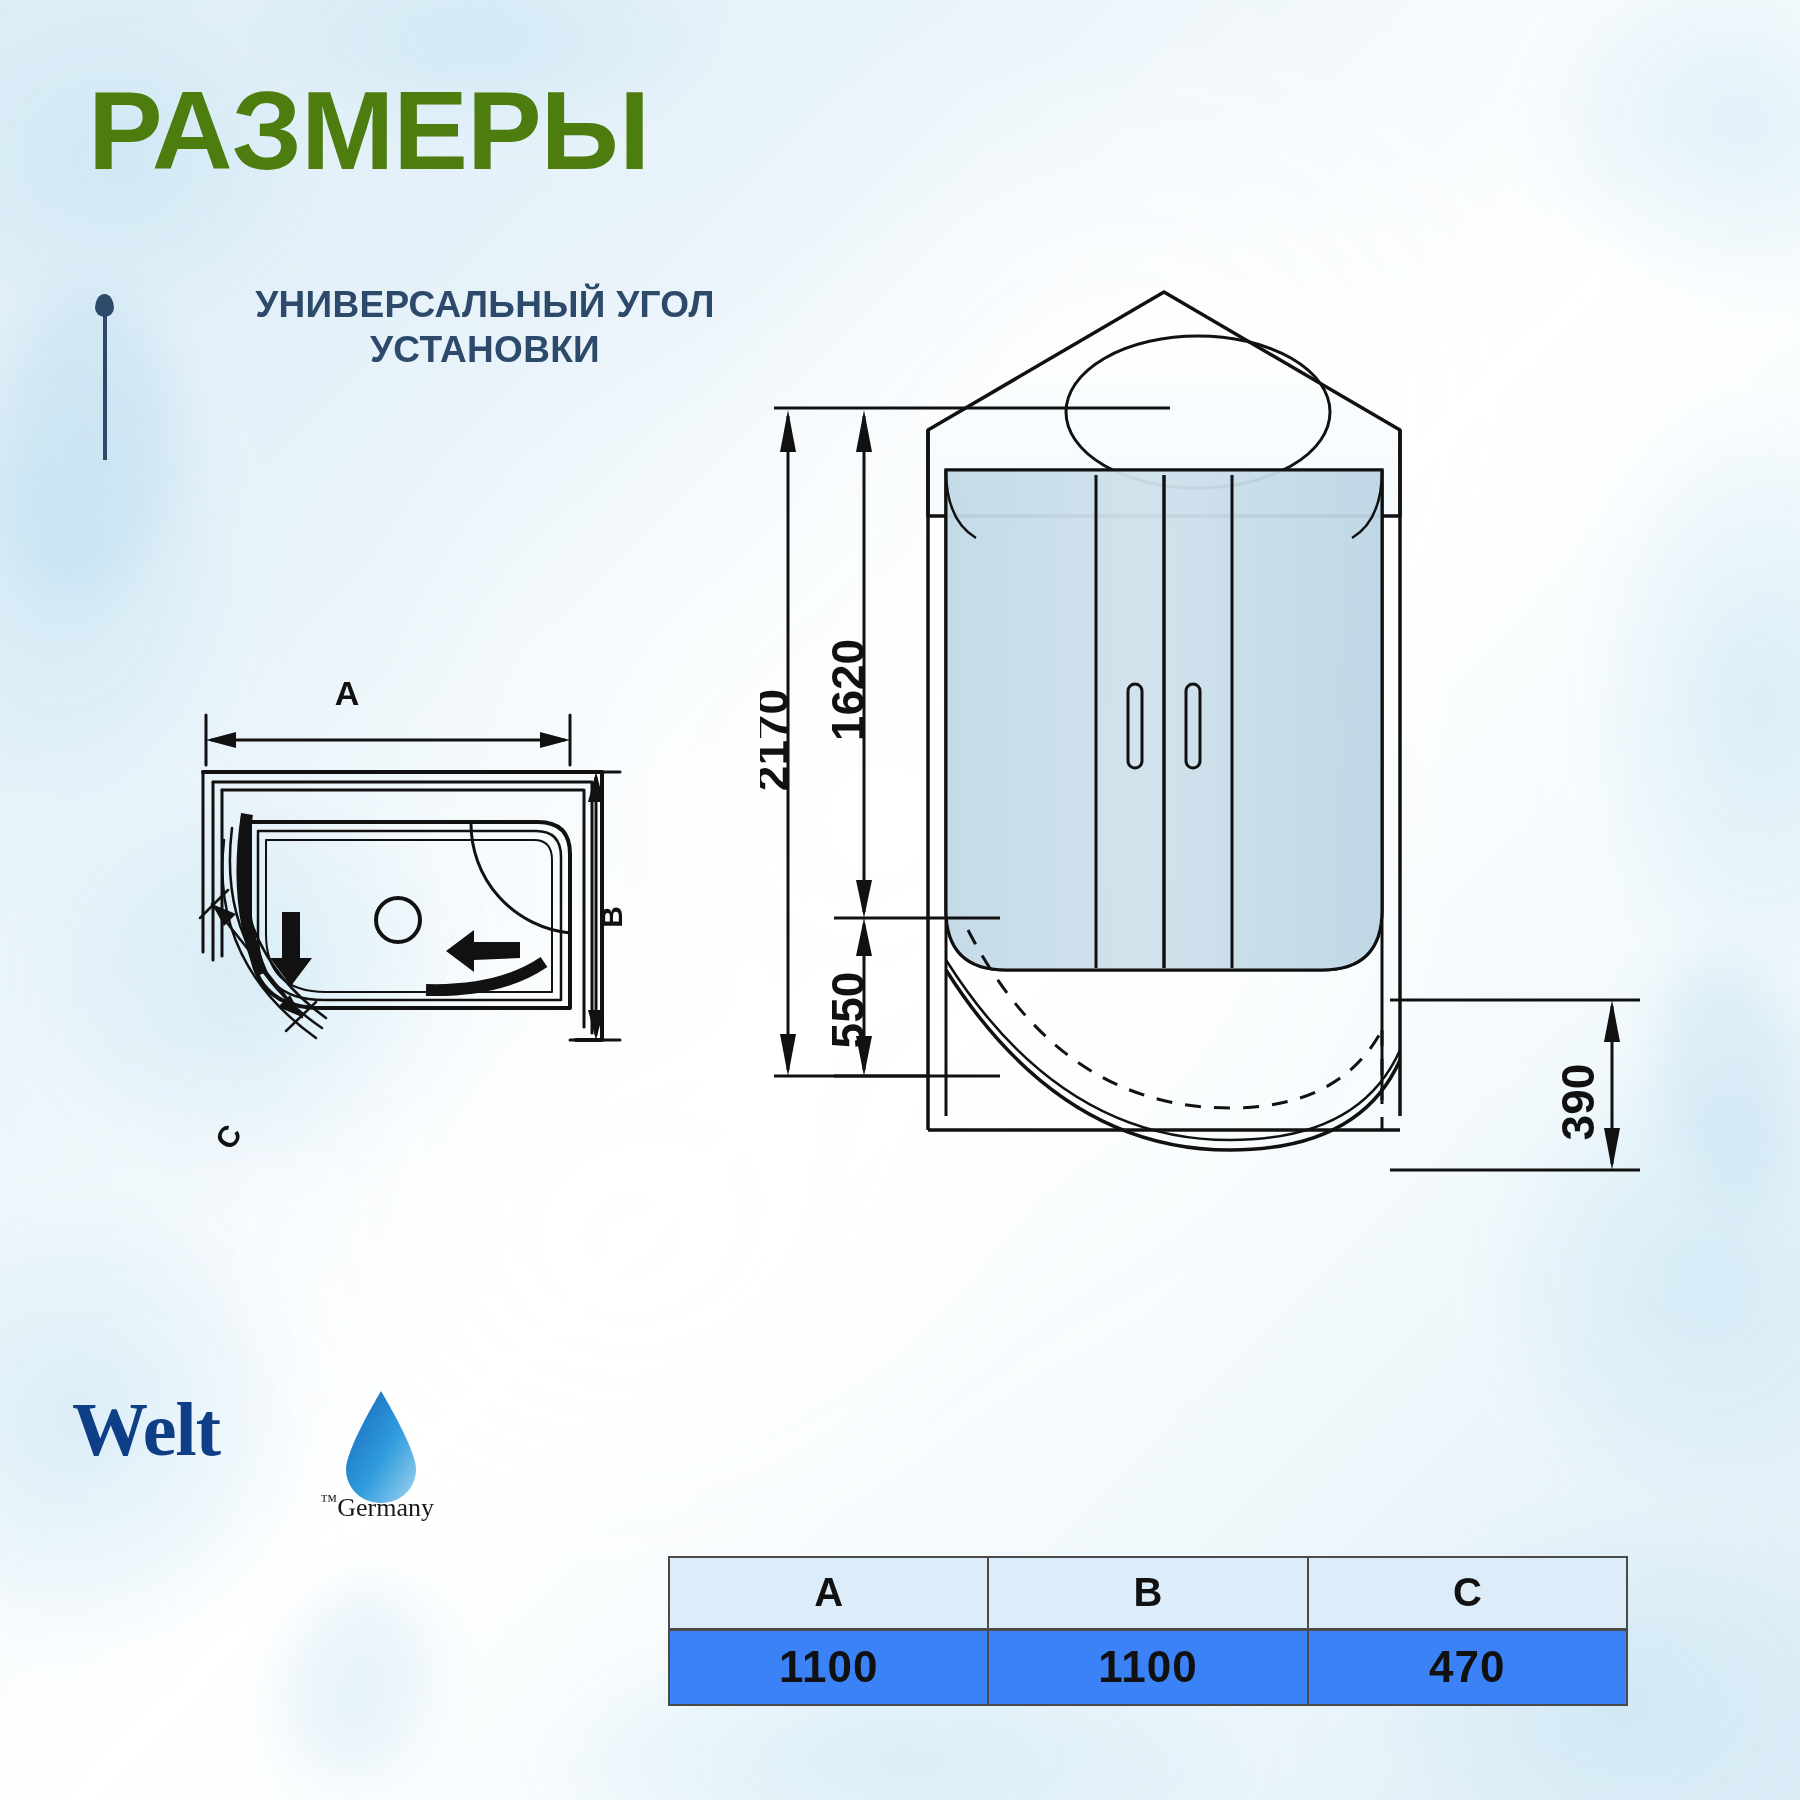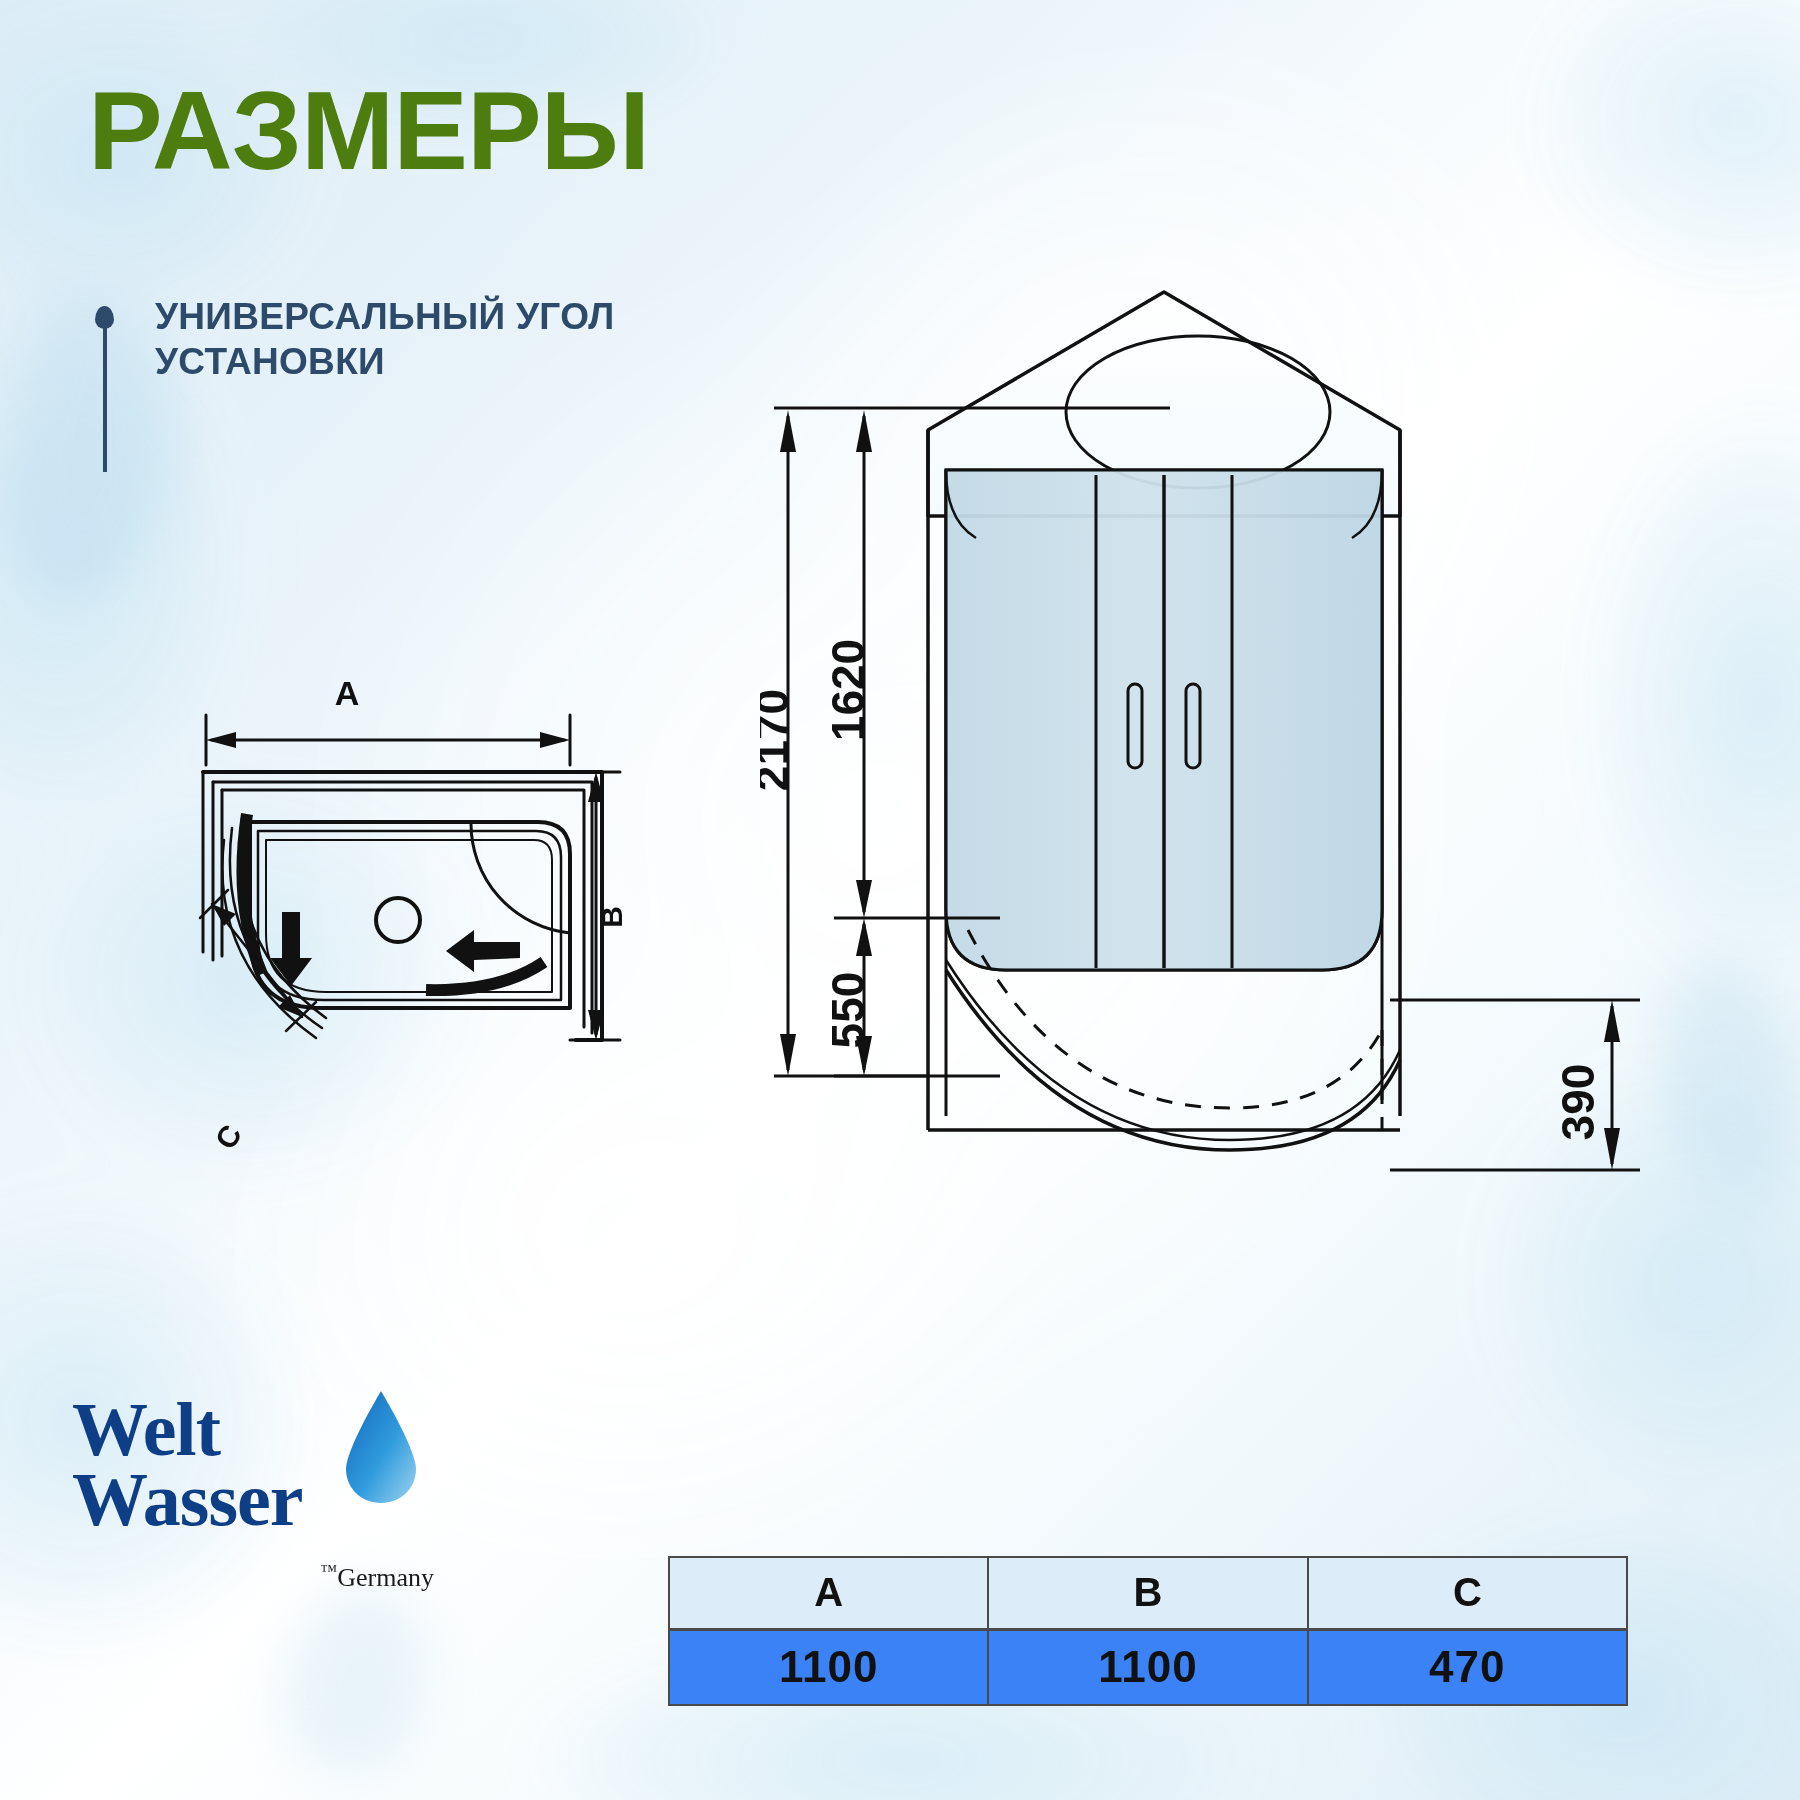--- a/index.html
+++ b/index.html
@@ -41,21 +41,21 @@
     position: absolute; left: 8px; top: 30px;
     width: 4px; background: #2d4a6b;
   }
   .bullet-text {
     font-size: 37px;
     font-weight: 700;
     color: #2d4a6b;
     line-height: 1.22;
     letter-spacing: 0.3px;
   }
-  .b1 { top: 16px; }
+  .b1 { top: 4px; text-align: center; }
   .b2 { margin-top: 56px; }
 
   
   .draw { position: absolute; }
 
   
   .logo { position: absolute; left: 72px; top: 1395px; width: 370px; }
   .logo-word {
     font-family: "Liberation Serif", serif;
     font-weight: 700;
@@ -335,21 +335,20 @@
         <linearGradient id="dropG" x1="0" y1="0" x2="1" y2="1">
           <stop offset="0%" stop-color="#1565b8"></stop>
           <stop offset="55%" stop-color="#2f9bdd"></stop>
           <stop offset="100%" stop-color="#9fd4ef"></stop>
         </linearGradient>
       </defs>
       <path d="M39,4 C39,4 74,62 74,82 C74,102 58,116 39,116
                C20,116 4,102 4,82 C4,62 39,4 39,4 Z" fill="url(#dropG)"></path>
     </svg>
     <div class="logo-word">Welt</div>
-    <div class="logo-word">Wasser</div>
     <div class="logo-germany">
       <span class="tm">™</span><span>Germany</span>
     </div>
   </div>
 
   <table class="spec-table">
     <thead>
       <tr>
         <th>A</th>
         <th>B</th>

